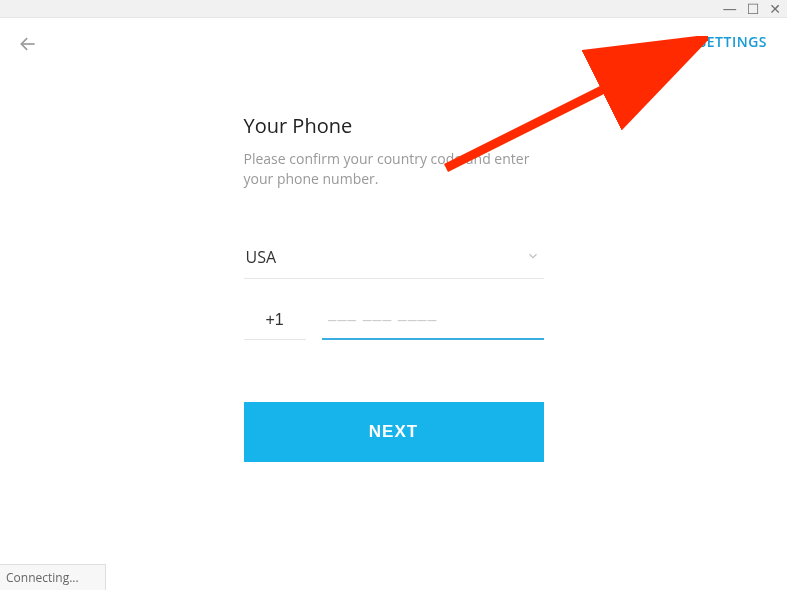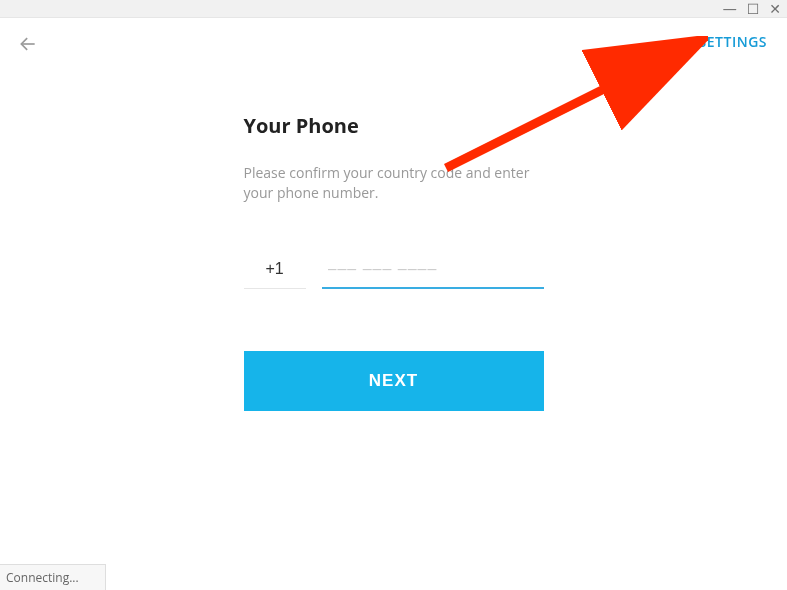--- a/index.html
+++ b/index.html
@@ -42,23 +42,23 @@
       font-weight: 600;
       letter-spacing: 0.5px;
       cursor: pointer;
     }
     .content {
       width: 300px;
       margin: 56px auto 0 auto;
     }
     .title {
       font-size: 20px;
-      font-weight: 700;
+      font-weight: 400;
       color: #222;
-      margin-bottom: 24px;
+      margin-bottom: 10px;
     }
     .subtitle {
       font-size: 14px;
       color: #999;
       line-height: 1.45;
       margin-bottom: 56px;
     }
     .country-select {
       display: flex;
       justify-content: space-between;
@@ -151,20 +151,28 @@
       <polyline points="11 5 4 12 11 19"></polyline>
     </svg>
   </div>
   <div class="settings-link">SETTINGS</div>
 </div>
 
 <div class="content">
   <div class="title">Your Phone</div>
   <div class="subtitle">Please confirm your country code and enter your phone number.</div>
 
+  <div class="country-select">
+    <span>USA</span>
+    <span class="chevron">
+      <svg width="14" height="14" viewBox="0 0 24 24" fill="none" stroke="currentColor" stroke-width="2">
+        <polyline points="6 9 12 15 18 9"></polyline>
+      </svg>
+    </span>
+  </div>
 
   <div class="phone-row">
     <input class="code-input" value="+1" style="">
     <input class="phone-input" placeholder="––– ––– ––––" style="">
   </div>
 
   <button class="next-btn">NEXT</button>
 </div>
 
 <div class="status-chip">Connecting...</div>

